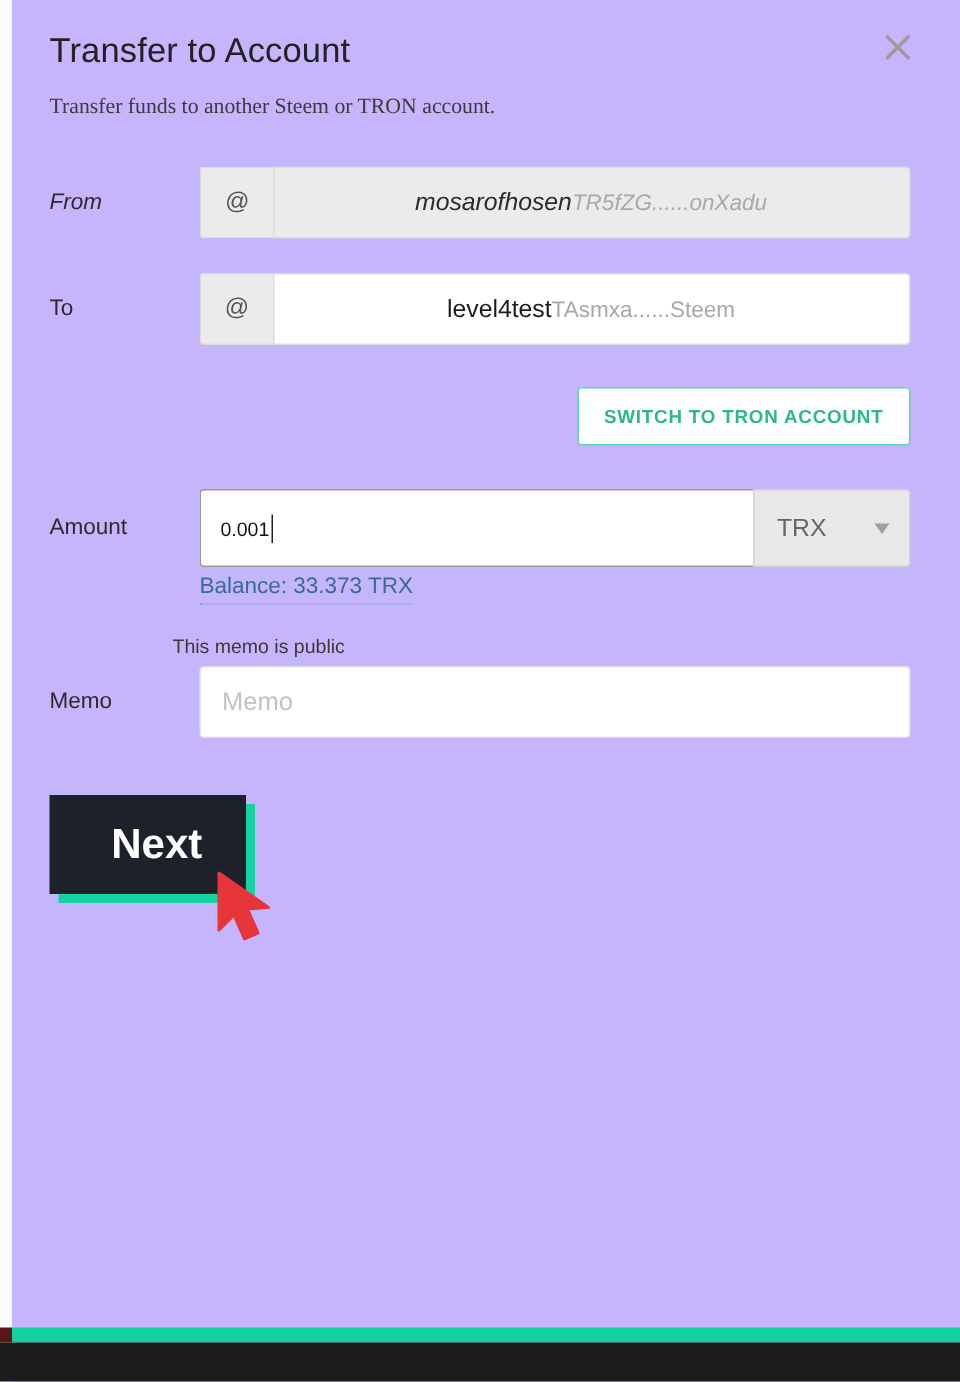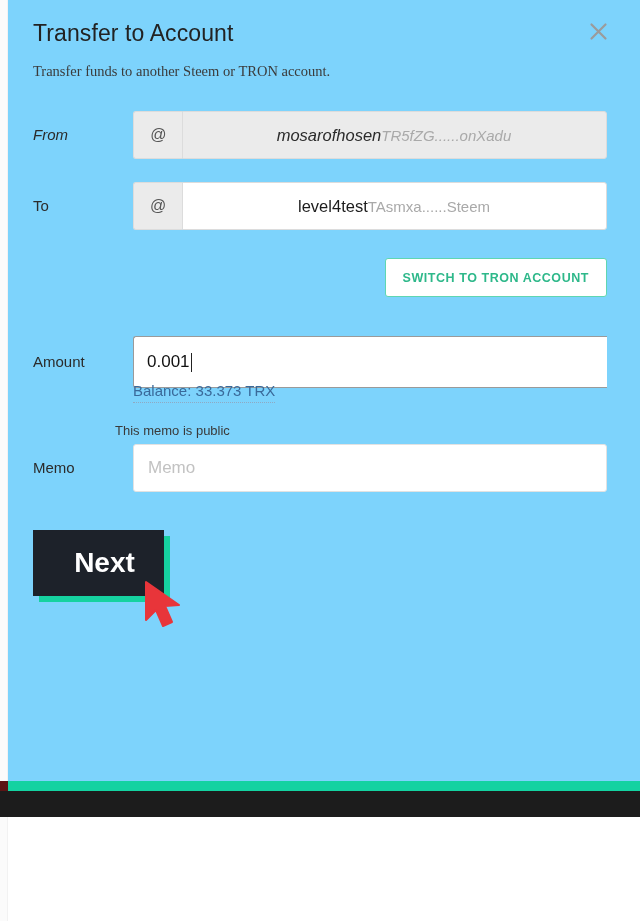--- a/index.html
+++ b/index.html
@@ -14,22 +14,22 @@
     overflow: hidden;
     position: relative;
     color: #222222;
   }
 
   #page {
     position: absolute;
     left: 0;
     top: 0;
     width: 640px;
-    height: 817px;
-    background: #7dd3fc;
+    height: 921px;
+    background: #c4b5fd;
   }
 
   .left-rail {
     position: absolute;
     left: 0;
     top: 0;
     width: 8px;
     height: 921px;
     background: #fbfbfb;
     border-right: 1px solid #f2f2f2;
@@ -162,21 +162,21 @@
   .amount-input {
     flex: 1;
     border: 1px solid #9a9a9a;
     border-right: none;
     border-radius: 3px 0 0 3px;
     background: #ffffff;
     display: flex;
     align-items: center;
     padding: 0 13px;
     box-sizing: border-box;
-    font-size: 17px;
+    font-size: 13px;
     color: #111111;
   }
   .caret {
     display: inline-block;
     width: 1px;
     height: 19px;
     background: #222222;
     margin-left: 1px;
     vertical-align: middle;
   }
@@ -342,27 +342,31 @@
         <span class="field-value">level4test</span>
         <span class="field-suffix">TAsmxa......Steem</span>
       </div>
     </div>
   </div>
 
   <div class="switch-row" style="top:258px;">
     <button class="switch-btn">SWITCH TO TRON ACCOUNT</button>
   </div>
 
-  <div class="form-row" style="top:336px; height:52px;">
+  <div class="form-row" style="top:326px; height:52px;">
     <div class="row-label">Amount</div>
     <div class="field-wrap" style="height:52px;">
       <div class="amount-input">
         <span>0.001</span>
           <span class="caret"></span>
       </div>
+      <div class="currency-select">
+        <span>TRX</span>
+        <span class="tri-down"></span>
+      </div>
     </div>
   </div>
 
   <div class="balance-link" style="top:381px;">Balance: 33.373 TRX</div>
 
   <div class="memo-hint" style="top:422px;">This memo is public</div>
 
   <div class="form-row" style="top:444px;">
     <div class="row-label">Memo</div>
     <div class="field-wrap">

